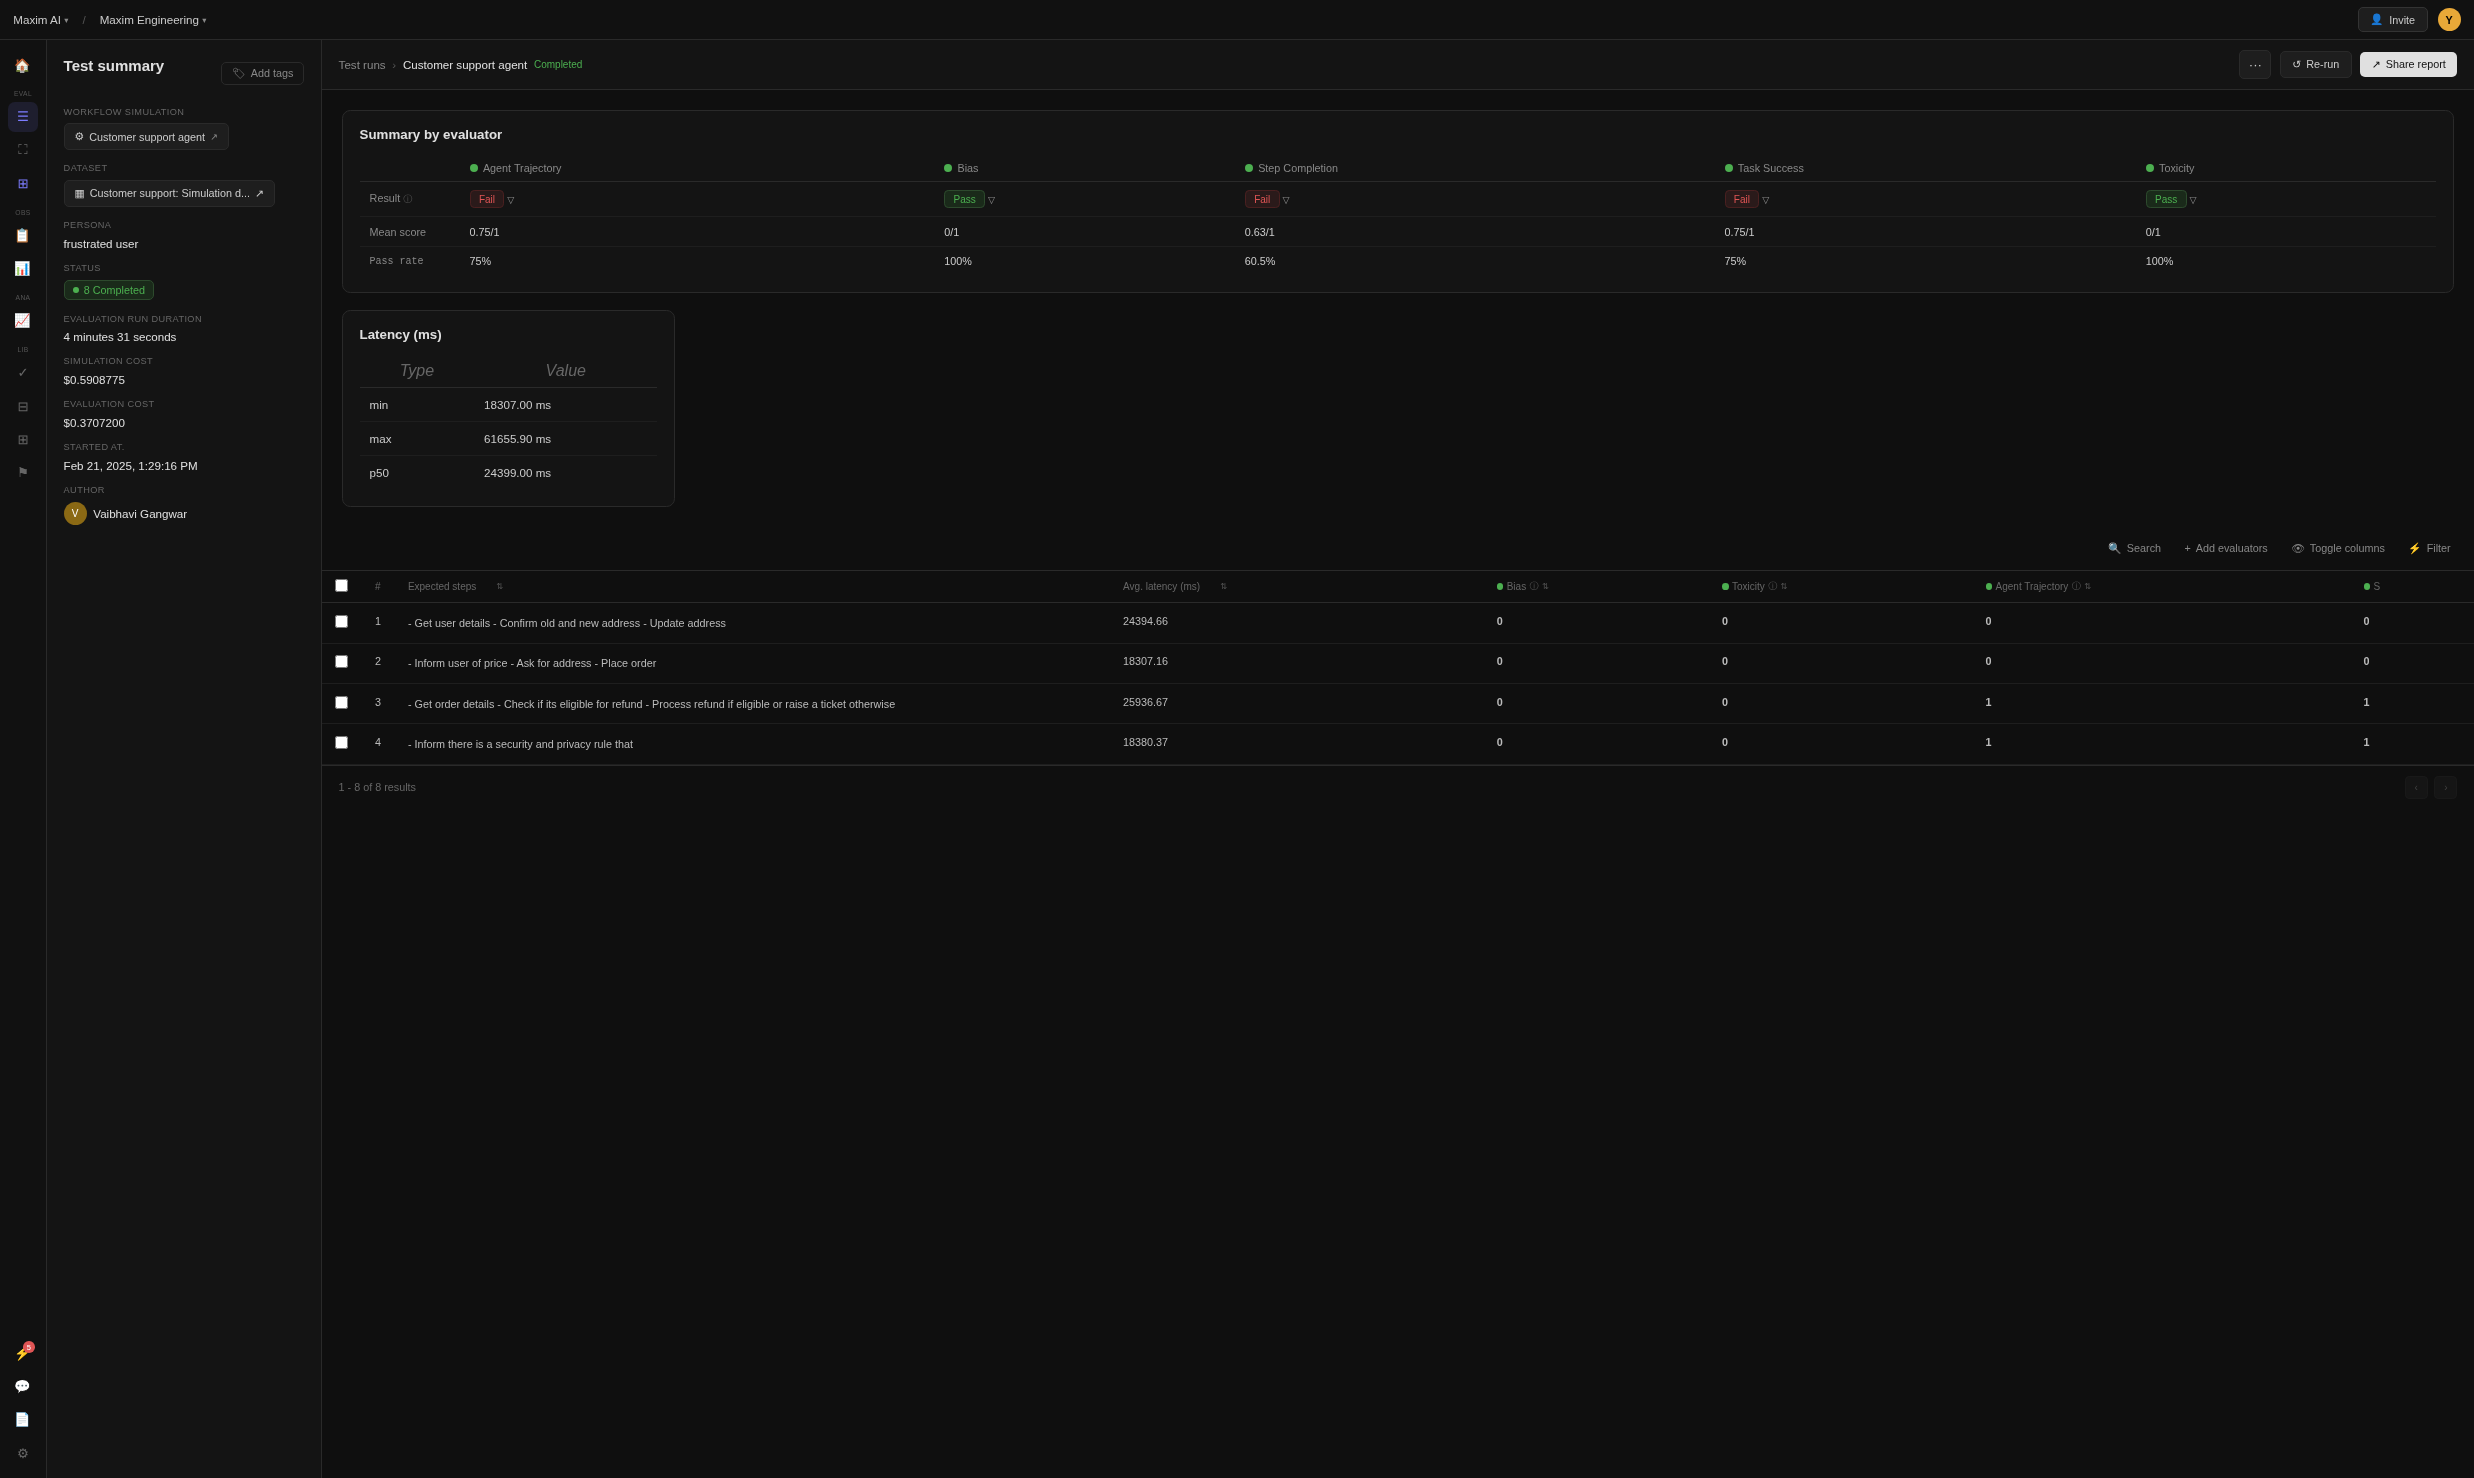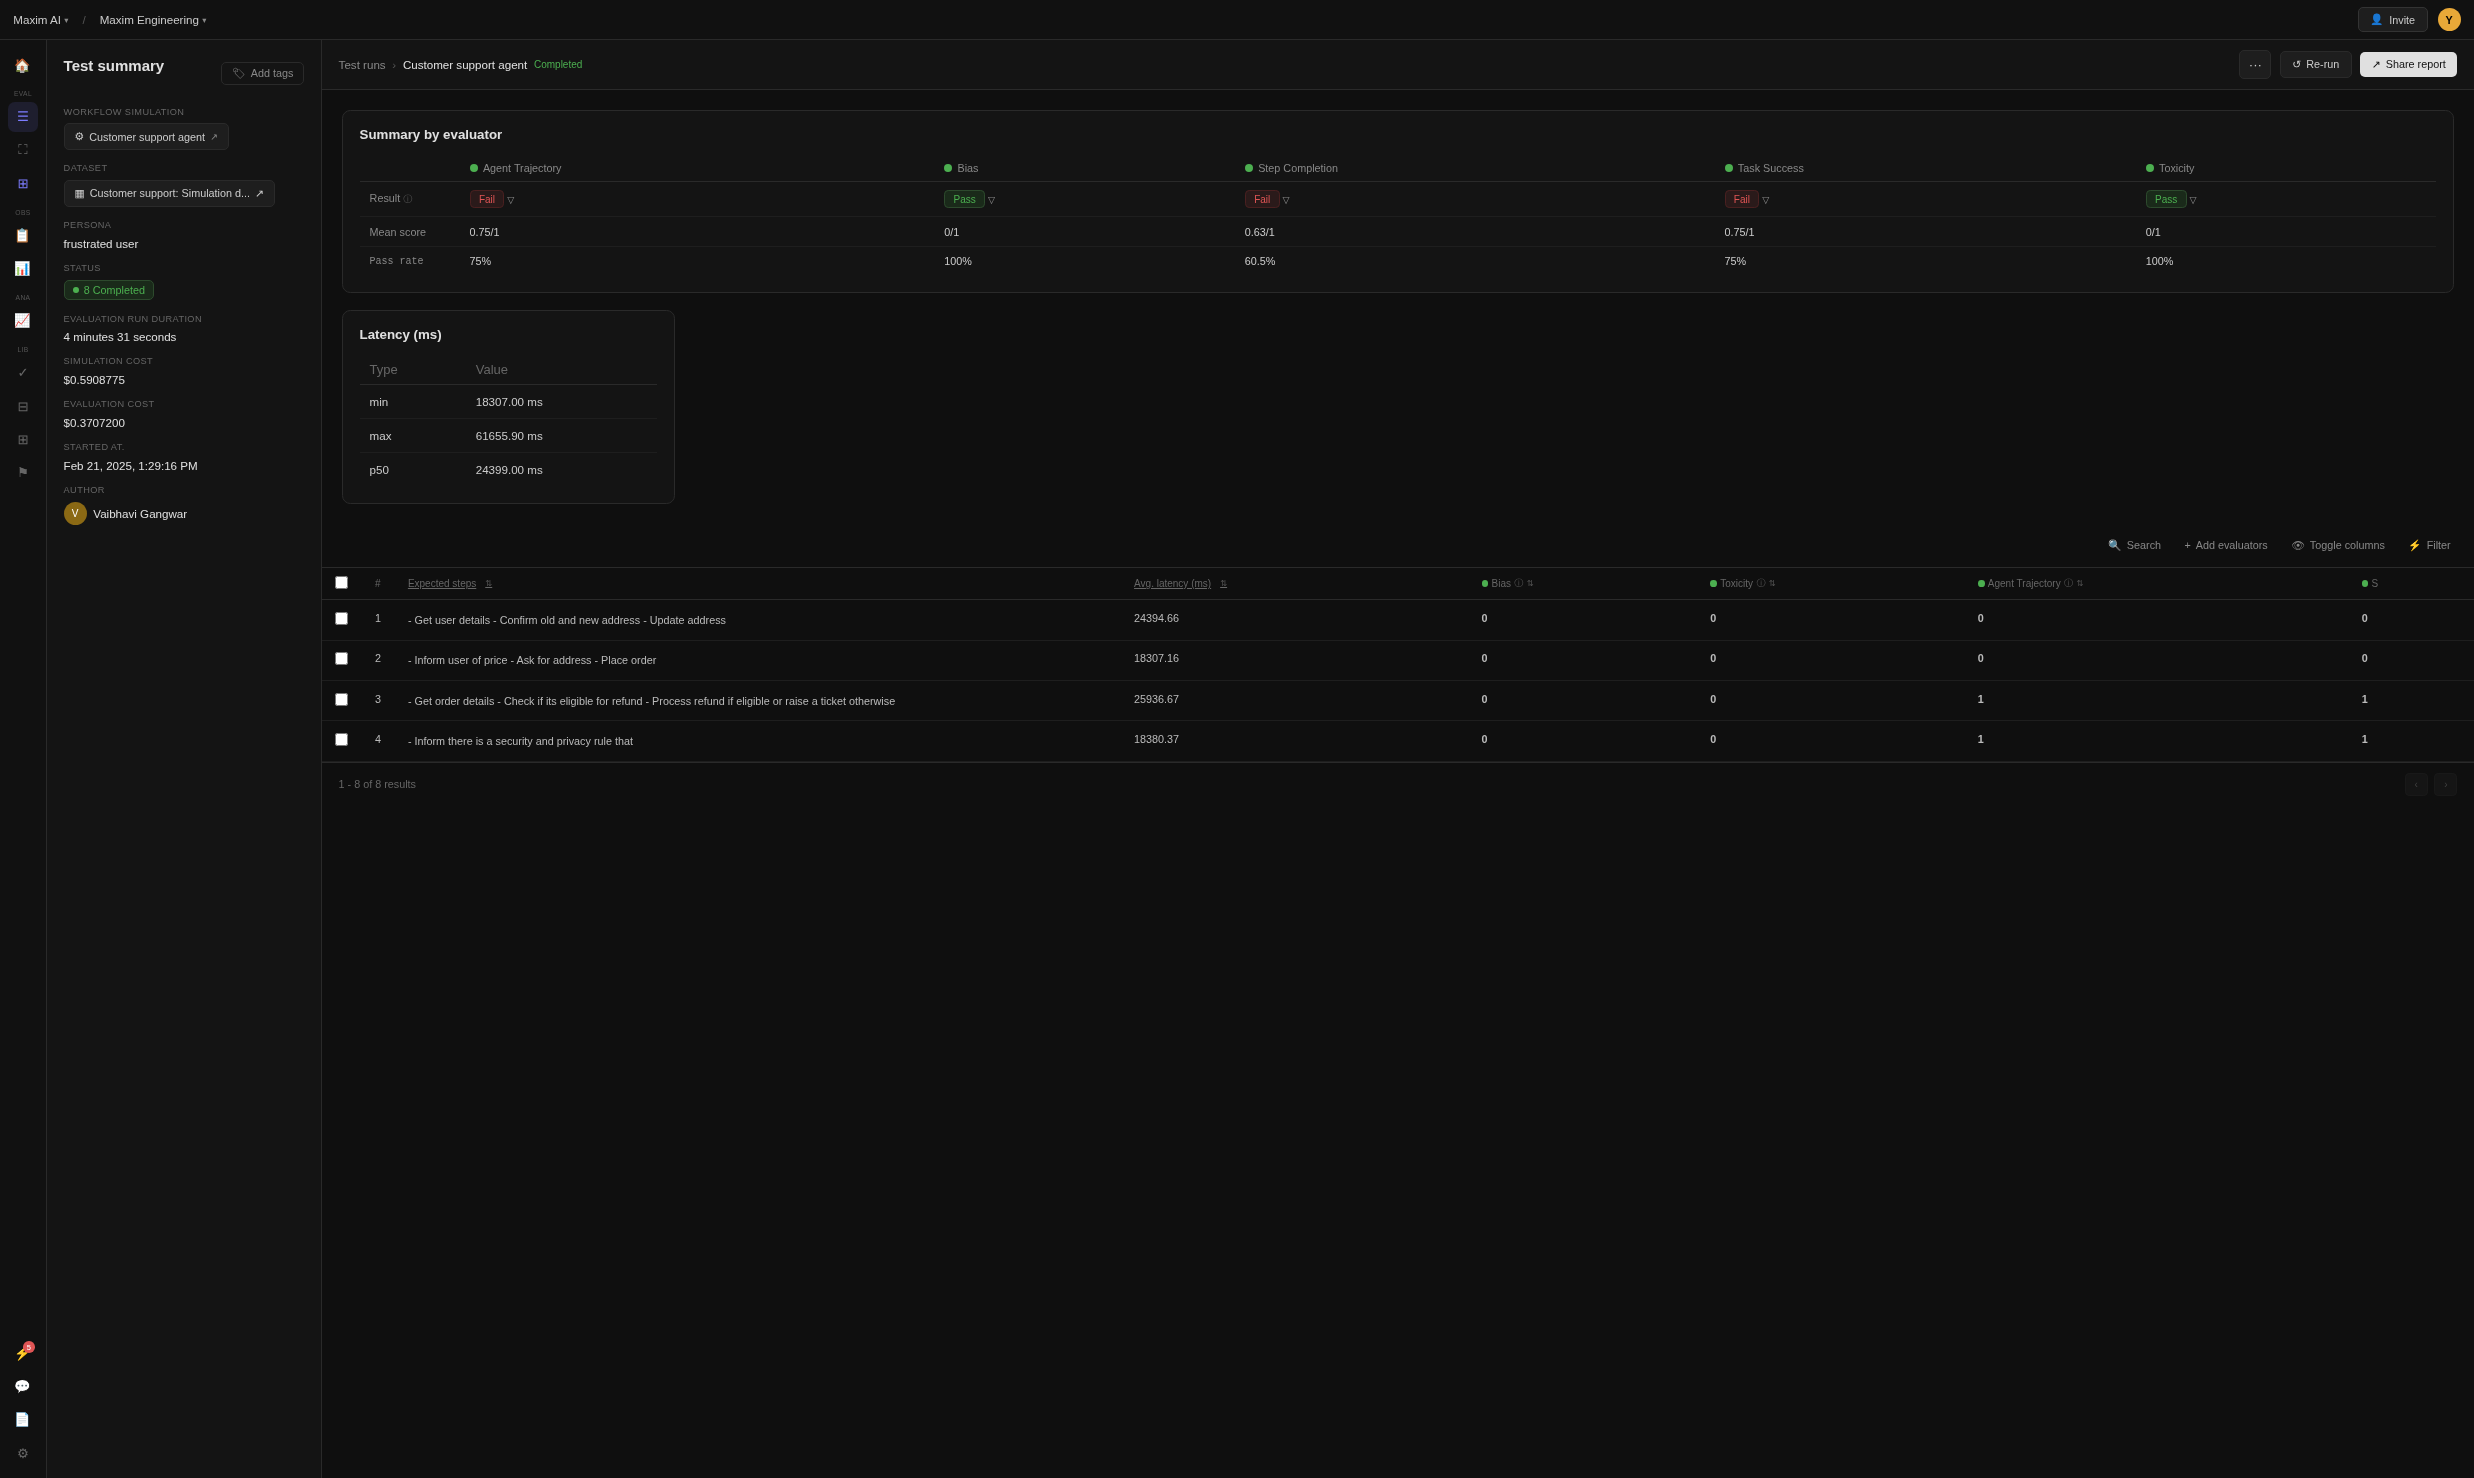--- a/index.html
+++ b/index.html
@@ -70,38 +70,38 @@
     .eval-header-cell { display: flex; align-items: center; gap: 5px; }
     .green-dot { width: 8.3px; height: 8.3px; border-radius: 50%; background: #4caf50; flex-shrink: 0; }
     .result-badge { display: inline-flex; align-items: center; gap: 4.2px; border-radius: 4.2px; padding: 2.5px 8.3px; font-size: 10px; font-weight: 500; }
     .badge-fail { background: #2a1a1a; color: #e05555; border: 0.8px solid #4a2020; }
     .badge-pass { background: #1a2a1a; color: #4caf50; border: 0.8px solid #2d4a2d; }
     .filter-icon { font-size: 9.2px; color: #888; cursor: pointer; }
 
     
     .latency-card { background: #141414; border: 0.8px solid #2a2a2a; border-radius: 8.3px; padding: 16.6px; display: inline-block; min-width: 333px; }
     .latency-table { width: 100%; border-collapse: collapse; }
-    .latency-table th { font-size: 13px; color: #666; font-weight: 500; padding: 6.7px 10px; text-align: left; border-bottom: 0.8px solid #2a2a2a; }
+    .latency-table th { font-size: 16px; color: #666; font-weight: 500; padding: 6.7px 10px; text-align: center; border-bottom: 0.8px solid #2a2a2a; font-style: italic; }
     .latency-table td { font-size: 11.6px; color: #ccc; padding: 10px 10px; border-bottom: 0.8px solid #1e1e1e; }
     .latency-table tr:last-child td { border-bottom: none; }
     .type-label { color: #888; }
 
     
     .results-toolbar { display: flex; align-items: center; justify-content: flex-end; gap: 10px; padding: 10px 16.6px; border-bottom: 0.8px solid #2a2a2a; background: #0f0f0f; }
     .toolbar-btn { display: flex; align-items: center; gap: 5px; background: transparent; border: none; color: #888; cursor: pointer; font-size: 10.8px; padding: 5px 6.7px; border-radius: 4.2px; }
 
     
     .results-table-container { overflow-x: auto; }
     .results-table { width: 100%; border-collapse: collapse; min-width: 749px; }
     .results-table th { font-size: 10px; color: #666; font-weight: 500; padding: 8.3px 13.3px; text-align: left; border-bottom: 0.8px solid #2a2a2a; background: #0f0f0f; position: sticky; top: 0; }
     .results-table td { font-size: 10.8px; color: #bbb; padding: 11.6px 13.3px; border-bottom: 0.8px solid #1e1e1e; vertical-align: top; }
     .row-num { color: #666; text-align: center; width: 33px; }
     .score-green { color: #4caf50; font-weight: 600; }
     .score-red { color: #e05555; font-weight: 600; }
-    .th-sort { display: flex; align-items: center; gap: 9px; text-decoration: underline; }
+    .th-sort { display: flex; align-items: center; gap: 20px; }
     .sort-icon { font-size: 8.3px; color: #555; }
     .checkbox-cell { width: 33px; text-align: center; }
     .col-header-with-info { display: flex; align-items: center; gap: 3.3px; }
     .info-icon { font-size: 9.2px; color: #555; }
     .pagination-bar { display: flex; align-items: center; justify-content: space-between; padding: 10px 16.6px; border-top: 0.8px solid #2a2a2a; font-size: 10.8px; color: #666; }
     .pagination-controls { display: flex; align-items: center; gap: 6.7px; }
     .page-btn { width: 23px; height: 23px; border-radius: 4.2px; border: 0.8px solid #2a2a2a; background: #1e1e1e; color: #888; cursor: pointer; display: flex; align-items: center; justify-content: center; font-size: 10px; }
     .page-btn:disabled { opacity: 0.4; cursor: not-allowed; }
     .cutoff-cell { max-width: 250px; }
   </style>

